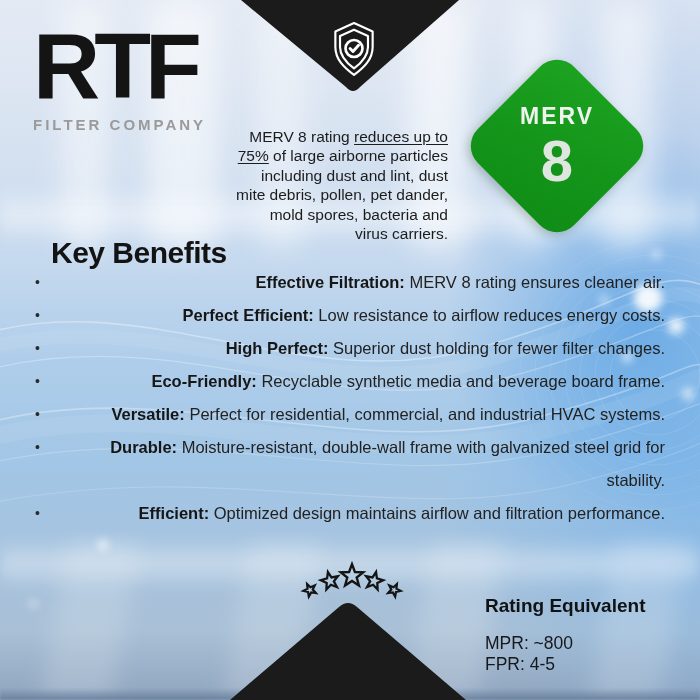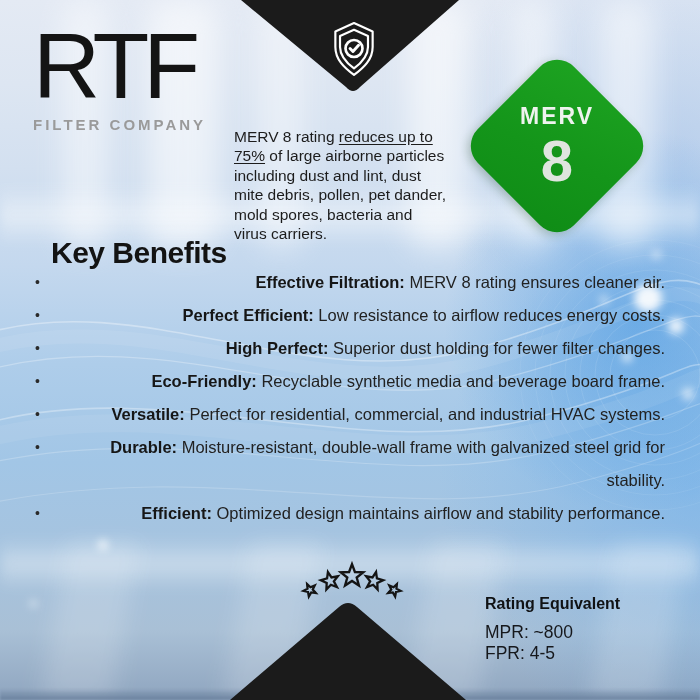--- a/index.html
+++ b/index.html
@@ -26,45 +26,45 @@
   .floorband{left:0;top:538px;width:700px;height:52px;background:linear-gradient(180deg,rgba(255,255,255,0),rgba(255,255,255,.5),rgba(255,255,255,0));filter:blur(7px);opacity:.75;}
   .floorbeams{left:0;top:540px;width:700px;height:160px;filter:blur(9px);opacity:.8;
     background:repeating-linear-gradient(100deg,rgba(255,255,255,0) 0 55px,rgba(255,255,255,.22) 80px 125px,rgba(255,255,255,0) 150px 180px);}
   .bottomstrip{left:0;top:688px;width:700px;height:12px;background:linear-gradient(180deg,rgba(80,100,130,0),#5f7694);opacity:.75;filter:blur(1px);}
   .bokeh{border-radius:50%;background:#fff;filter:blur(4px);}
   
   .topbanner{left:240px;top:0;}
   .shield{left:325px;top:20px;}
   
   .logo{position:absolute;left:33px;top:24px;width:230px;}
-  .logo-rtf{font-size:93px;line-height:.92;font-weight:400;letter-spacing:-6px;color:#141414;}
+  .logo-rtf{font-size:93px;line-height:.92;font-weight:700;letter-spacing:-6px;color:#141414;}
   .logo-tag{margin-top:6px;font-size:15px;font-weight:700;letter-spacing:3px;color:#9a9a9a;}
   
-  .mervdesc{position:absolute;left:234px;top:111px;width:214px;text-align:left;
+  .mervdesc{position:absolute;left:234px;top:111px;width:214px;text-align:right;
     font-size:15.5px;line-height:19.5px;color:#1c1c1c;font-weight:400;}
   .mervdesc .u{text-decoration:underline;text-underline-offset:2px;}
   
   .diamond{position:absolute;left:489px;top:78px;width:136px;height:136px;border-radius:24px;
     transform:rotate(45deg);background:linear-gradient(160deg,#1da321 0%,#14951a 55%,#0f8c16 100%);
     box-shadow:0 4px 10px rgba(20,60,20,.25);}
   .diamond-inner{position:absolute;inset:0;transform:rotate(-45deg);display:flex;flex-direction:column;
     align-items:center;justify-content:center;}
   .diamond-merv{font-size:23px;font-weight:800;letter-spacing:2px;color:#eff3ef;}
   .diamond-num{font-size:58px;font-weight:800;color:#dfe5df;line-height:1;margin-top:2px;}
   
   .kb-title{position:absolute;left:35px;top:220px;font-size:30px;font-weight:800;letter-spacing:-.5px;color:#131313;}
   .kb-list{position:absolute;left:50px;top:266px;width:615px;margin:0;padding:0;list-style:none;text-align:right;}
   .kb-list li{position:relative;font-size:16.5px;line-height:33px;color:#222;}
   .kb-list li::before{content:"•";position:absolute;left:-15px;top:0;font-size:14px;color:#2a2a2a;}
   .kb-list b{font-weight:700;color:#161616;}
   
   .stars{left:288px;top:560px;}
   .bottombanner{left:0;top:598px;}
   .rating{position:absolute;left:485px;top:595px;width:200px;}
-  .rating-title{font-size:16px;font-weight:800;color:#101214;margin-bottom:9px;}
+  .rating-title{font-size:19px;font-weight:800;color:#101214;margin-bottom:16px;}
   .rating-row{font-size:17.5px;line-height:21px;color:#16181c;font-weight:400;}
 </style>
 </head>
 <body>
 
 <div class="poster">
 
   <div class="bglayer winbar wb1"></div>
   <div class="bglayer winbar wb2"></div>
   <div class="bglayer winbar wb3"></div>
@@ -134,21 +134,21 @@
   </div>
 
   <h2 class="kb-title" style="margin:16px;">Key Benefits</h2>
   <ul class="kb-list">
     <li><b>Effective Filtration:</b> <span>MERV 8 rating ensures cleaner air.</span></li>
     <li><b>Perfect Efficient:</b> <span>Low resistance to airflow reduces energy costs.</span></li>
     <li><b>High Perfect:</b> <span>Superior dust holding for fewer filter changes.</span></li>
     <li><b>Eco-Friendly:</b> <span>Recyclable synthetic media and beverage board frame.</span></li>
     <li><b>Versatile:</b> <span>Perfect for residential, commercial, and industrial HVAC systems.</span></li>
     <li><b>Durable:</b> <span>Moisture-resistant, double-wall frame with galvanized steel grid for stability.</span></li>
-    <li><b>Efficient:</b> <span>Optimized design maintains airflow and stability performance.</span></li>
+    <li><b>Efficient:</b> <span>Optimized design maintains airflow and filtration performance.</span></li>
   </ul>
 
   <svg class="bglayer stars" width="128" height="48" viewBox="0 0 128 48">
     <defs>
       <path id="star" d="M0,-10 L2.47,-3.4 L9.51,-3.09 L3.99,1.3 L5.88,8.09 L0,4.2 L-5.88,8.09 L-3.99,1.3 L-9.51,-3.09 L-2.47,-3.4 Z"></path>
     </defs>
     <g fill="none" stroke="#141414">
       <use href="#star" transform="translate(22,30) rotate(-26) scale(0.66)" stroke-width="3.4"></use>
       <use href="#star" transform="translate(42,21) rotate(-13) scale(0.92)" stroke-width="2.5"></use>
       <use href="#star" transform="translate(64,16) scale(1.18)" stroke-width="2.0"></use>

